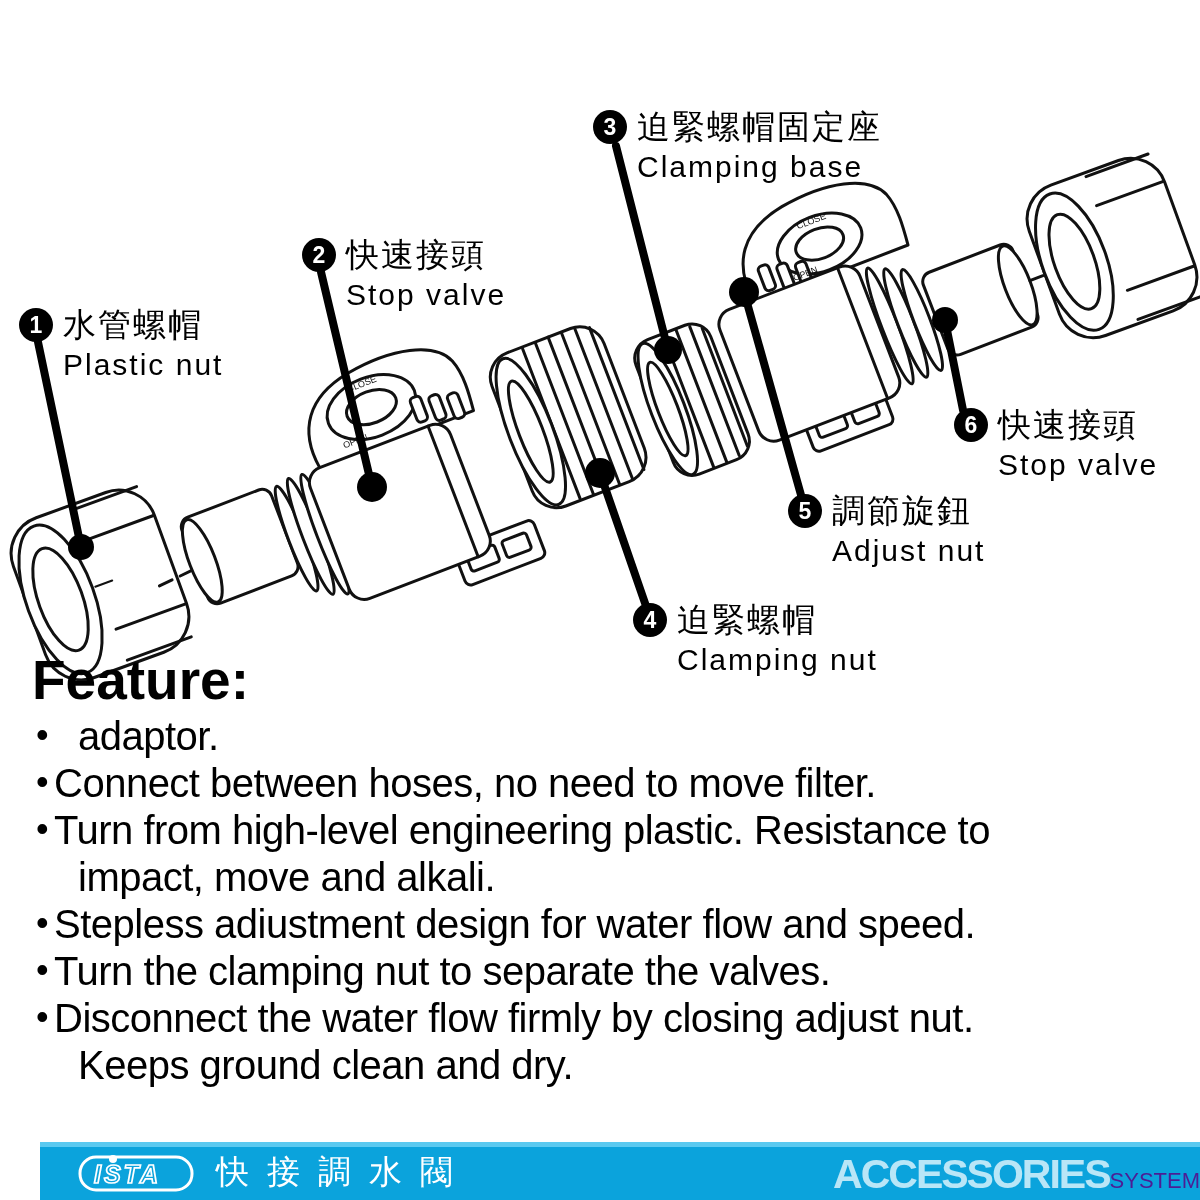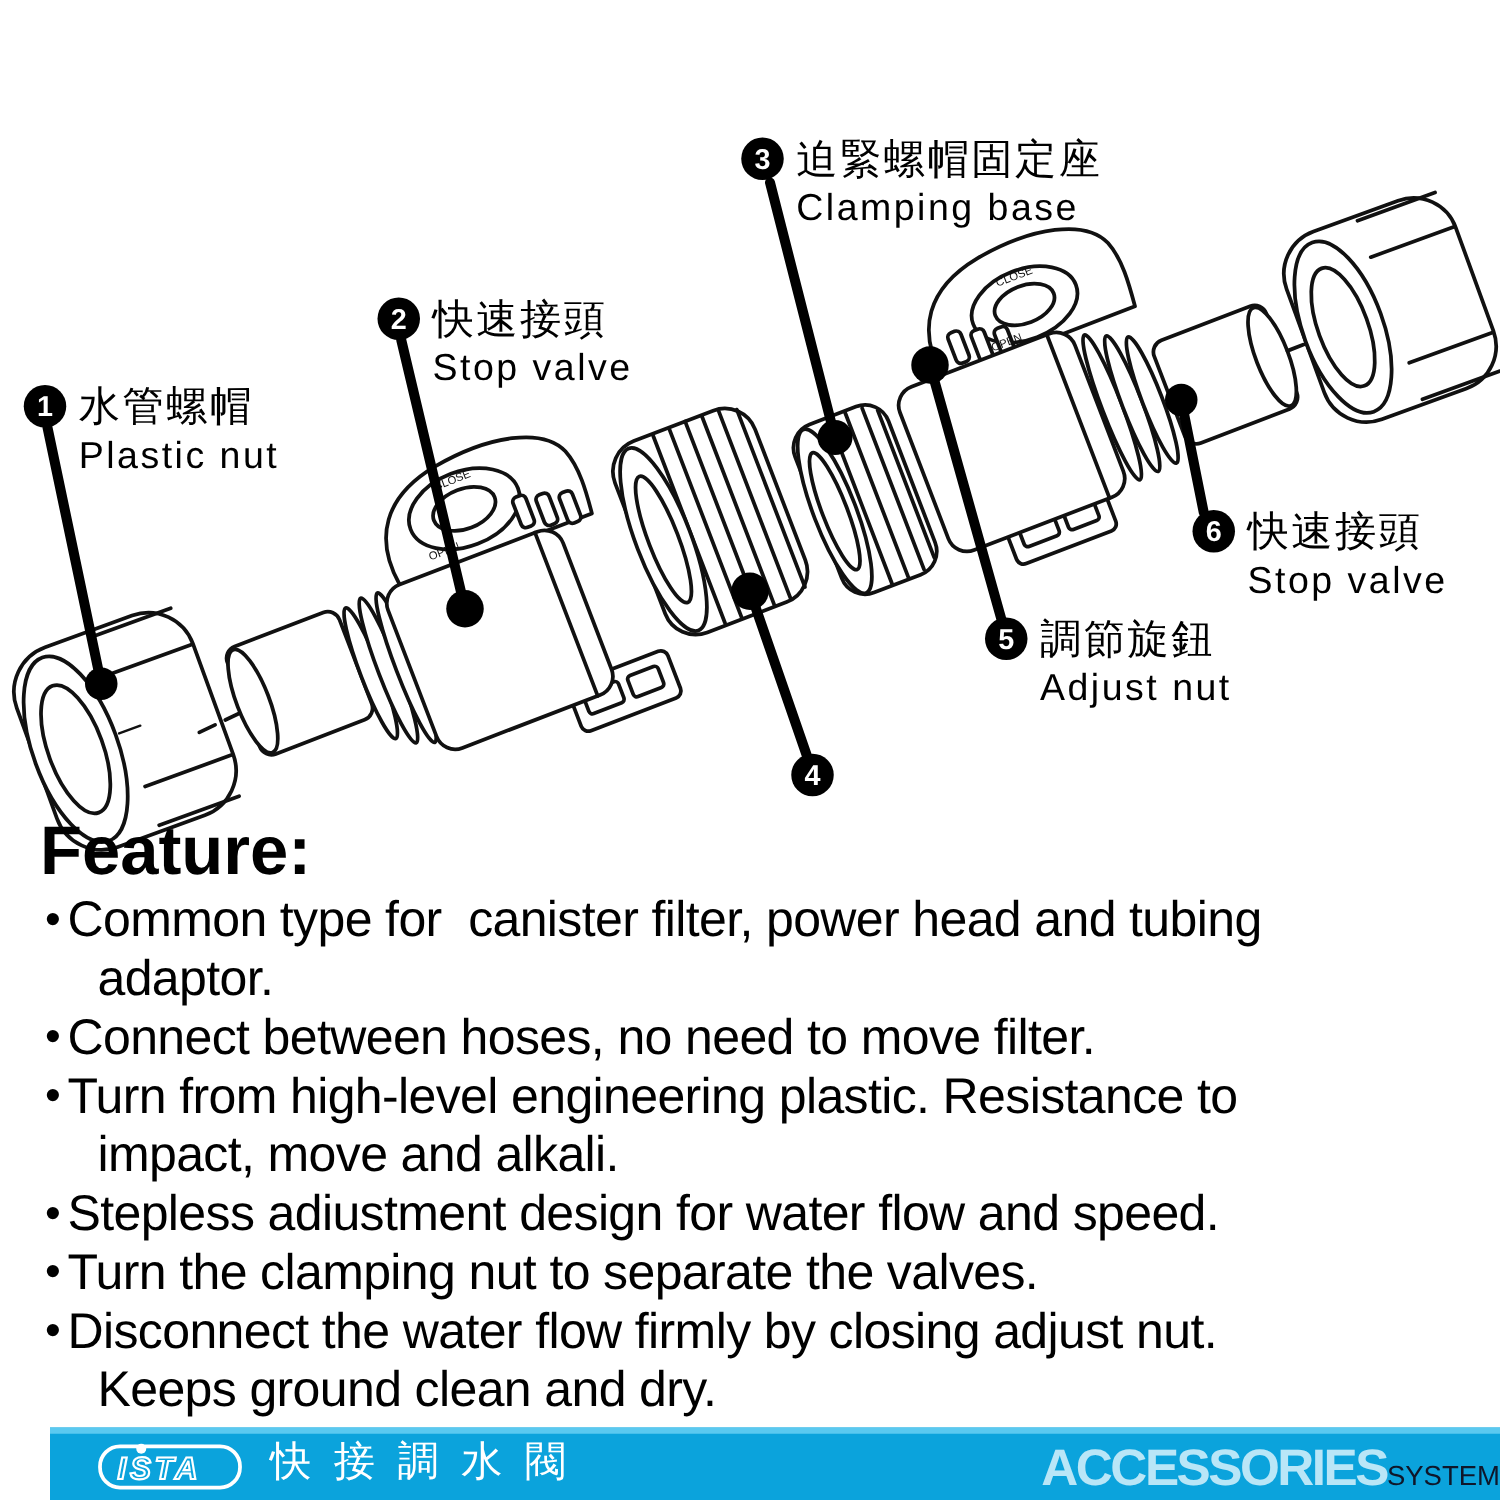--- a/index.html
+++ b/index.html
@@ -25,24 +25,24 @@
   .feat-heading{font-size:55px;font-weight:bold;margin:0 0 8px 2px;line-height:50px;}
   .feat-item{position:relative;padding-left:24px;font-size:40px;line-height:47px;letter-spacing:-0.5px;}
   .feat-item .bullet{position:absolute;left:6px;top:-2px;font-size:36px;}
   .feat-item .l1,.feat-item .l2{display:block;white-space:pre;}
   .feat-item .l2{padding-left:24px;}
   
   .footer{position:absolute;left:0;bottom:0;width:1200px;height:53px;background:#0ba3dc;
           border-top:5px solid #5ac9f0;margin-left:40px;}
   .footer .logo{position:absolute;left:36px;top:5px;}
   .footer .title-cn{position:absolute;left:176px;top:0;height:53px;line-height:50px;color:#fff;
-          font-family:Liberation Mono, monospace;font-size:33px;letter-spacing:18px;white-space:pre;}
+          font-family:Liberation Serif, serif;font-size:33px;letter-spacing:18px;white-space:pre;}
   .footer .brand{position:absolute;right:40px;bottom:2px;display:flex;align-items:baseline;}
   .footer .brand-main{font-size:41px;font-weight:bold;color:#b9e6f7;letter-spacing:-2px;}
-  .footer .brand-suffix{font-size:22px;color:#0f172a;letter-spacing:0;}
+  .footer .brand-suffix{font-size:22px;color:#4c1d95;letter-spacing:0;}
 </style>
 </head>
 <body>
 
 <div class="page">
 
   <svg class="diagram-svg" width="1200" height="700" viewBox="0 0 1200 700" fill="#ffffff" stroke="#111111" stroke-width="3" stroke-linejoin="round" stroke-linecap="round">
 
     <g transform="rotate(-20 100 585)">
       <rect x="25" y="500" width="150" height="170" rx="38"></rect>
@@ -173,41 +173,44 @@
   </div>
   <div class="callout c3">
     <span class="badge">3</span>
     <span class="txt">
         <span class="cn">迫緊螺帽固定座</span>
     <span class="en">Clamping base</span>
       </span>
   </div>
   <div class="callout c4">
     <span class="badge">4</span>
+    <span class="txt">
+        <span class="cn">迫緊螺帽</span>
+    <span class="en">Clamping nut</span>
+      </span>
   </div>
   <div class="callout c5">
     <span class="badge">5</span>
     <span class="txt">
         <span class="cn">調節旋鈕</span>
     <span class="en">Adjust nut</span>
       </span>
   </div>
   <div class="callout c6">
     <span class="badge">6</span>
     <span class="txt">
         <span class="cn">快速接頭</span>
     <span class="en">Stop valve</span>
       </span>
   </div>
 
   <div class="features">
     <h2 class="feat-heading">Feature:</h2>
     <div class="feat-item">
       <span class="bullet">•</span>
-      <span class="l1">Common type for  canister filter, power head and tubing</span>
       <span class="l2">adaptor.</span>
     </div>
     <div class="feat-item">
       <span class="bullet">•</span>
       <span class="l1">Connect between hoses, no need to move filter.</span>
     </div>
     <div class="feat-item">
       <span class="bullet">•</span>
       <span class="l1">Turn from high-level engineering plastic. Resistance to</span>
       <span class="l2">impact, move and alkali.</span>

